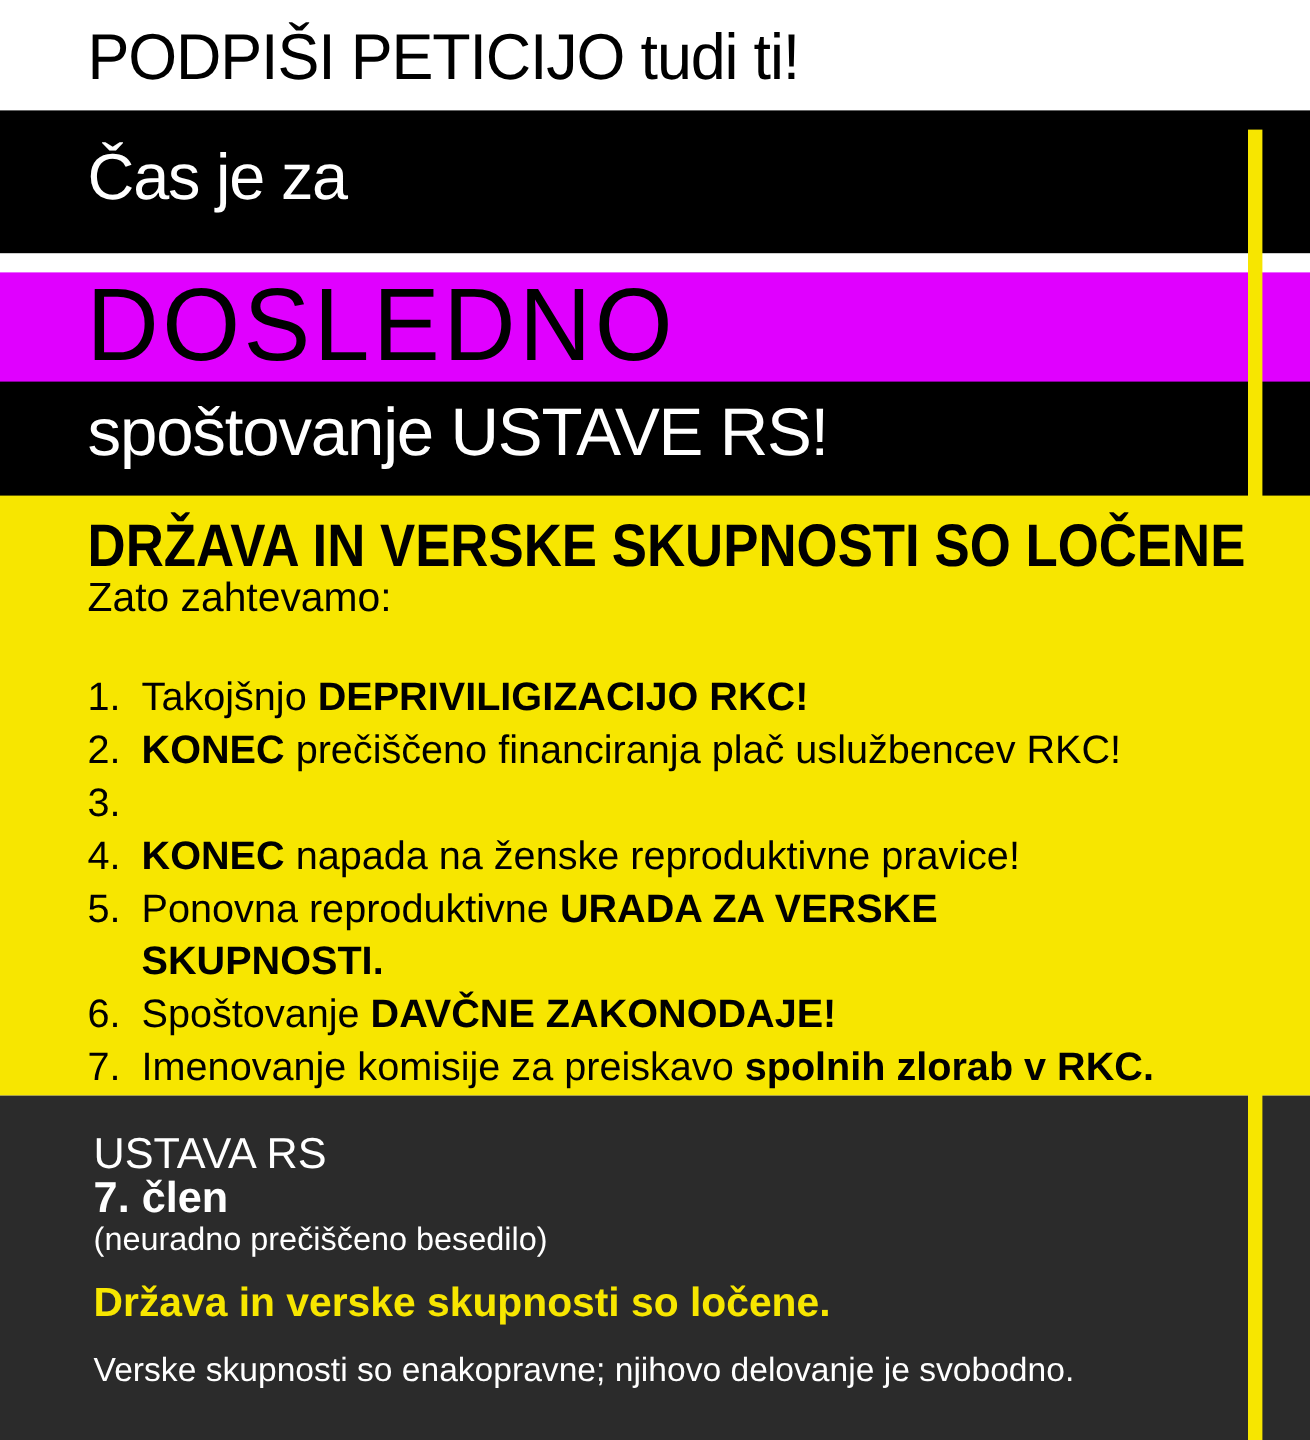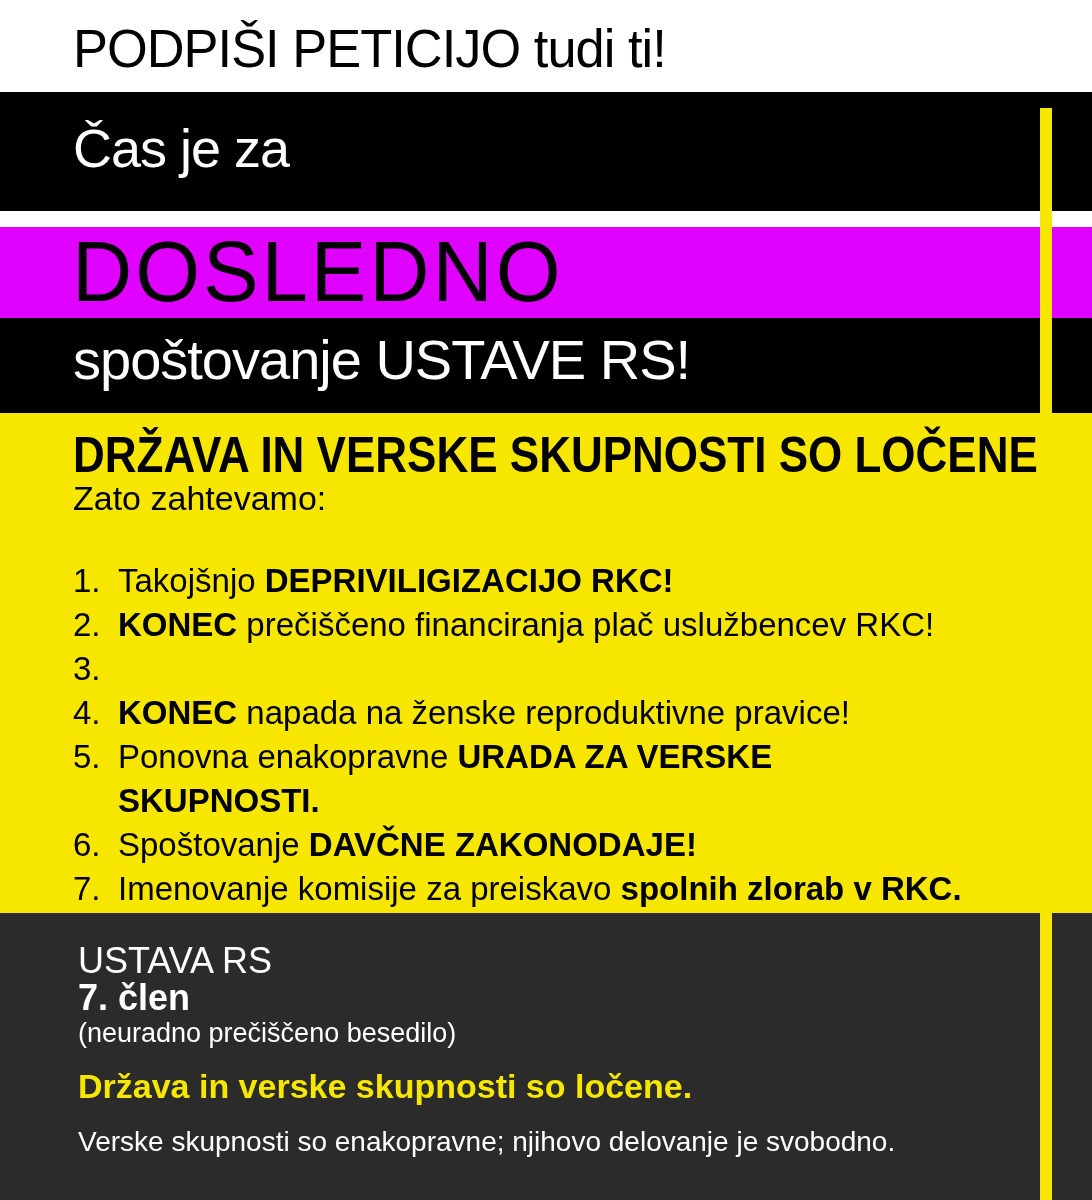--- a/index.html
+++ b/index.html
@@ -78,21 +78,21 @@
         </div>
         <div class="list-row">
           <div class="num">3.</div>
         </div>
         <div class="list-row">
           <div class="num">4.</div>
           <div class="txt"><span class="b">KONEC</span><span> napada na ženske reproduktivne pravice!</span></div>
         </div>
         <div class="list-row">
           <div class="num">5.</div>
-          <div class="txt"><span>Ponovna enakopravne </span><span class="b">URADA ZA VERSKE
+          <div class="txt"><span>Ponovna reproduktivne </span><span class="b">URADA ZA VERSKE
 SKUPNOSTI.</span></div>
         </div>
         <div class="list-row">
           <div class="num">6.</div>
           <div class="txt"><span>Spoštovanje </span><span class="b">DAVČNE ZAKONODAJE!</span></div>
         </div>
         <div class="list-row">
           <div class="num">7.</div>
           <div class="txt"><span>Imenovanje komisije za preiskavo </span><span class="b">spolnih zlorab v RKC.</span></div>
         </div>

